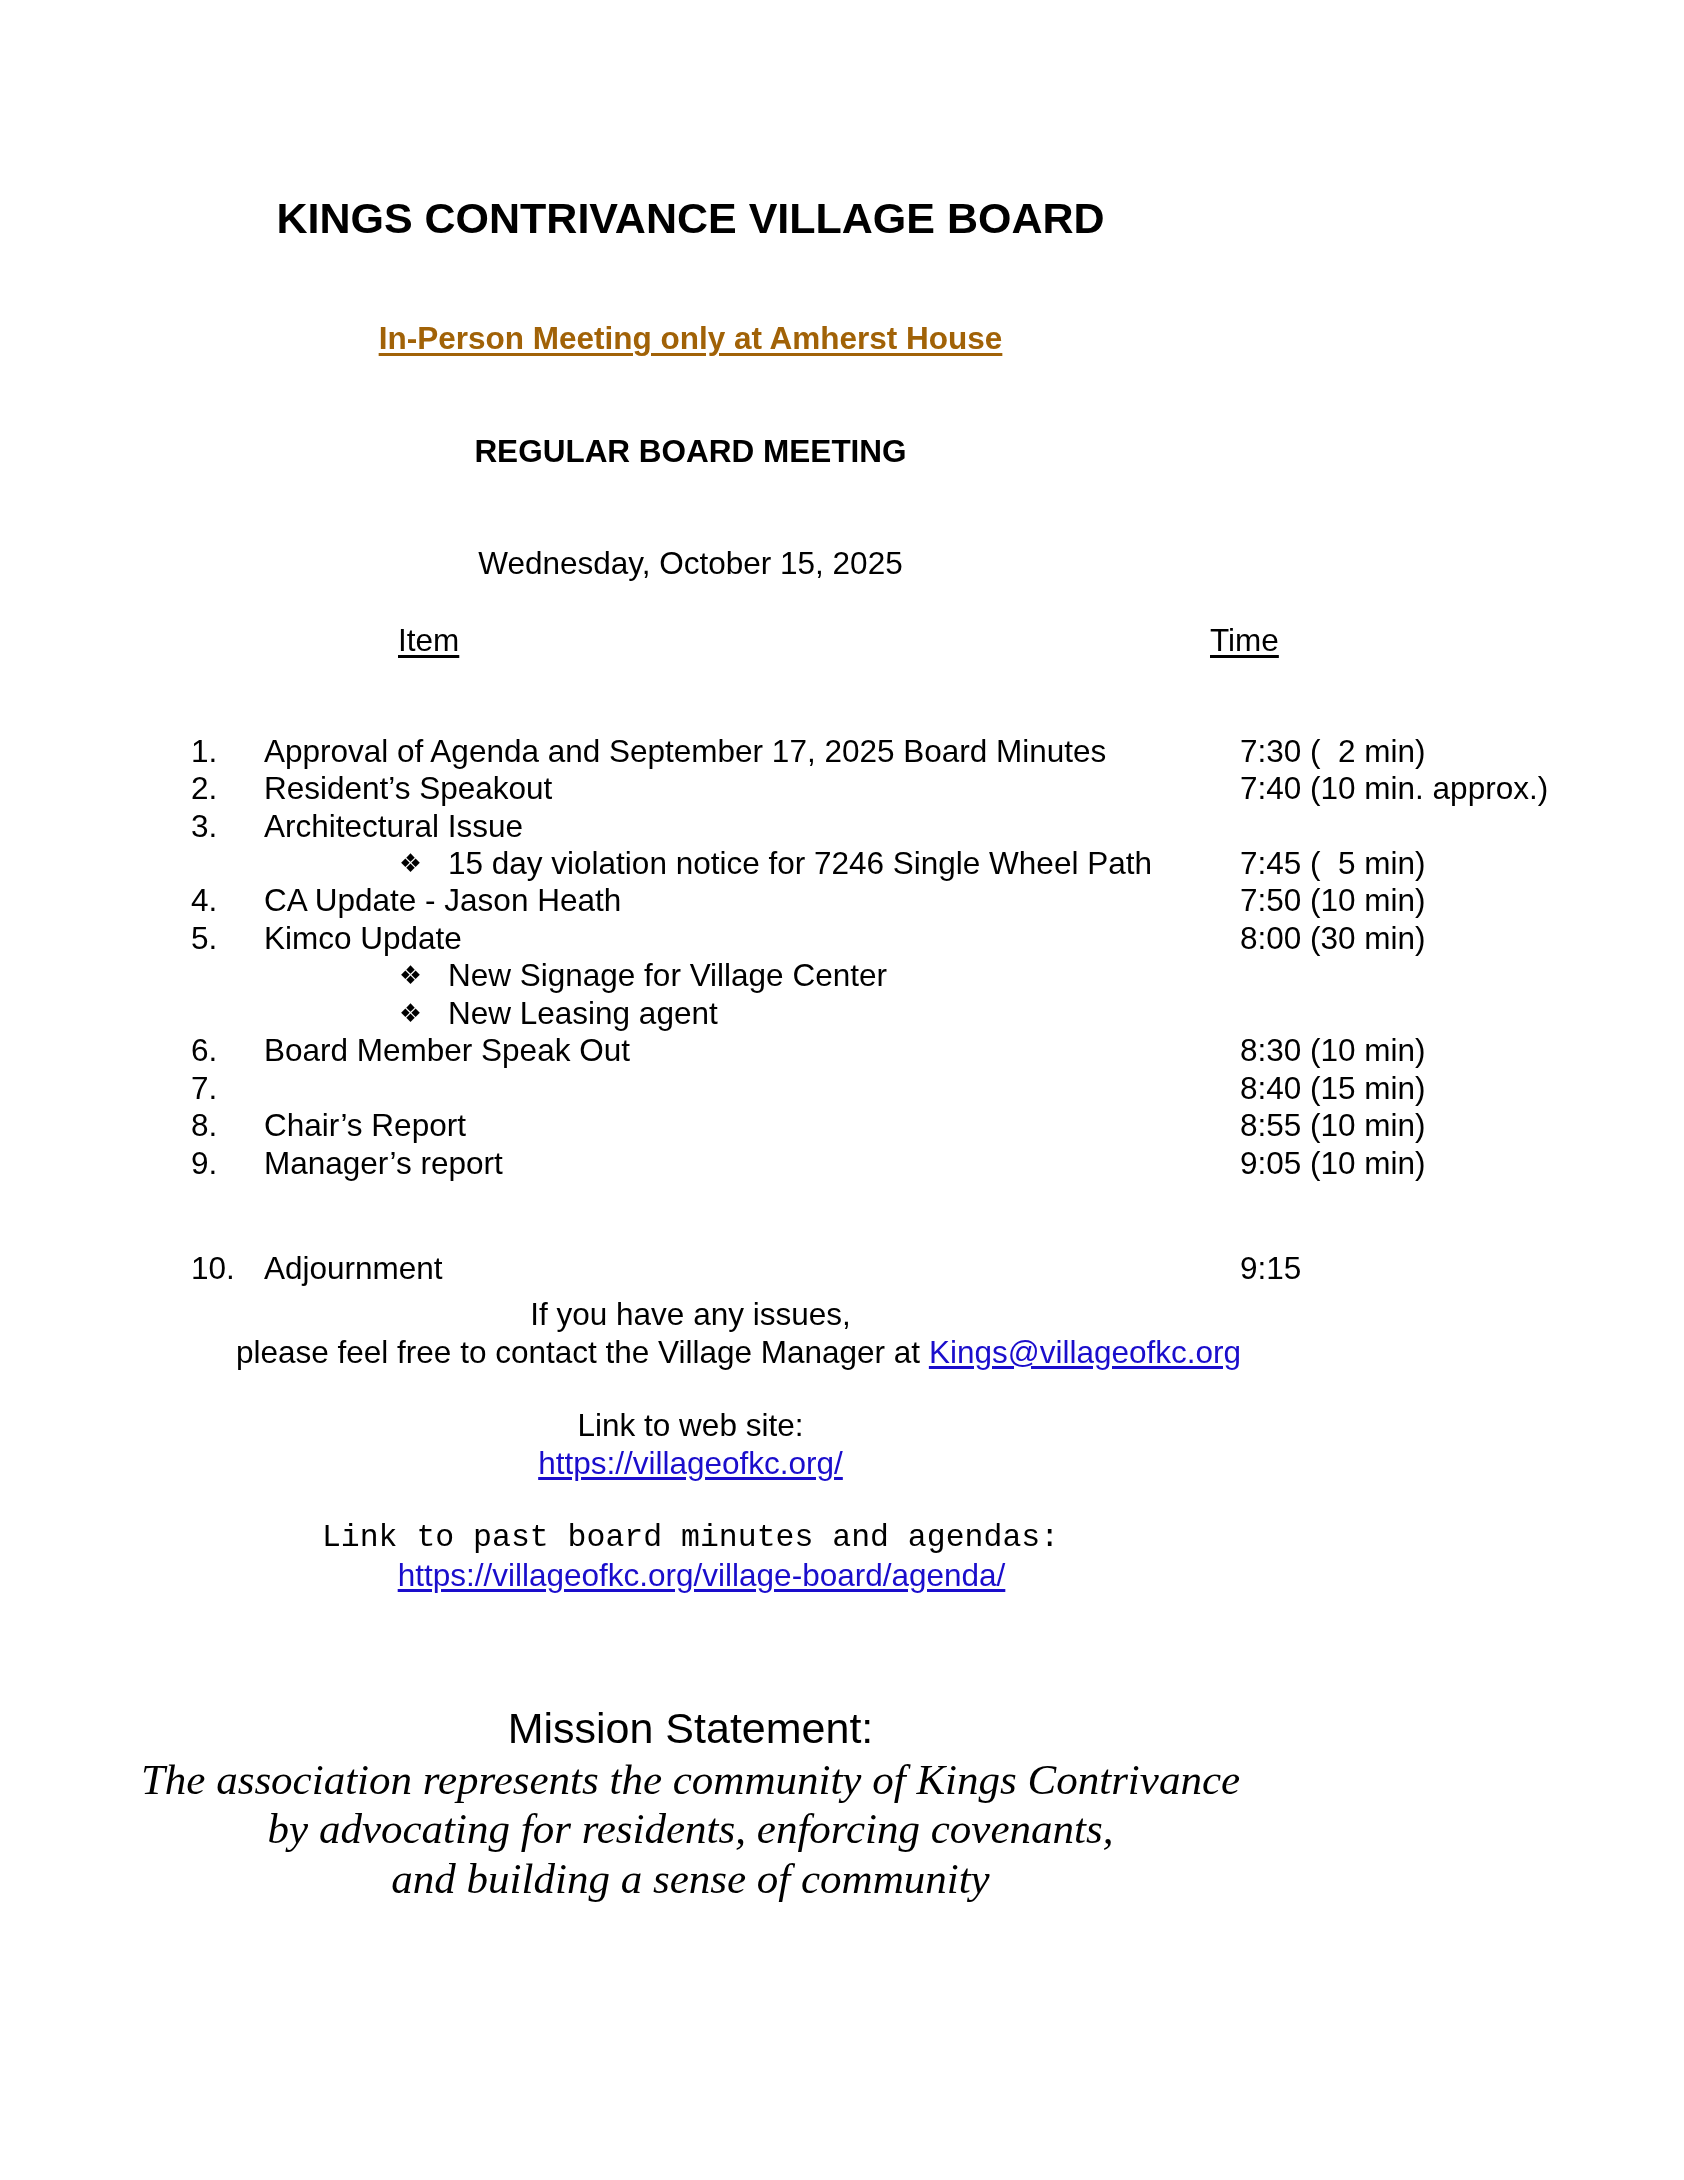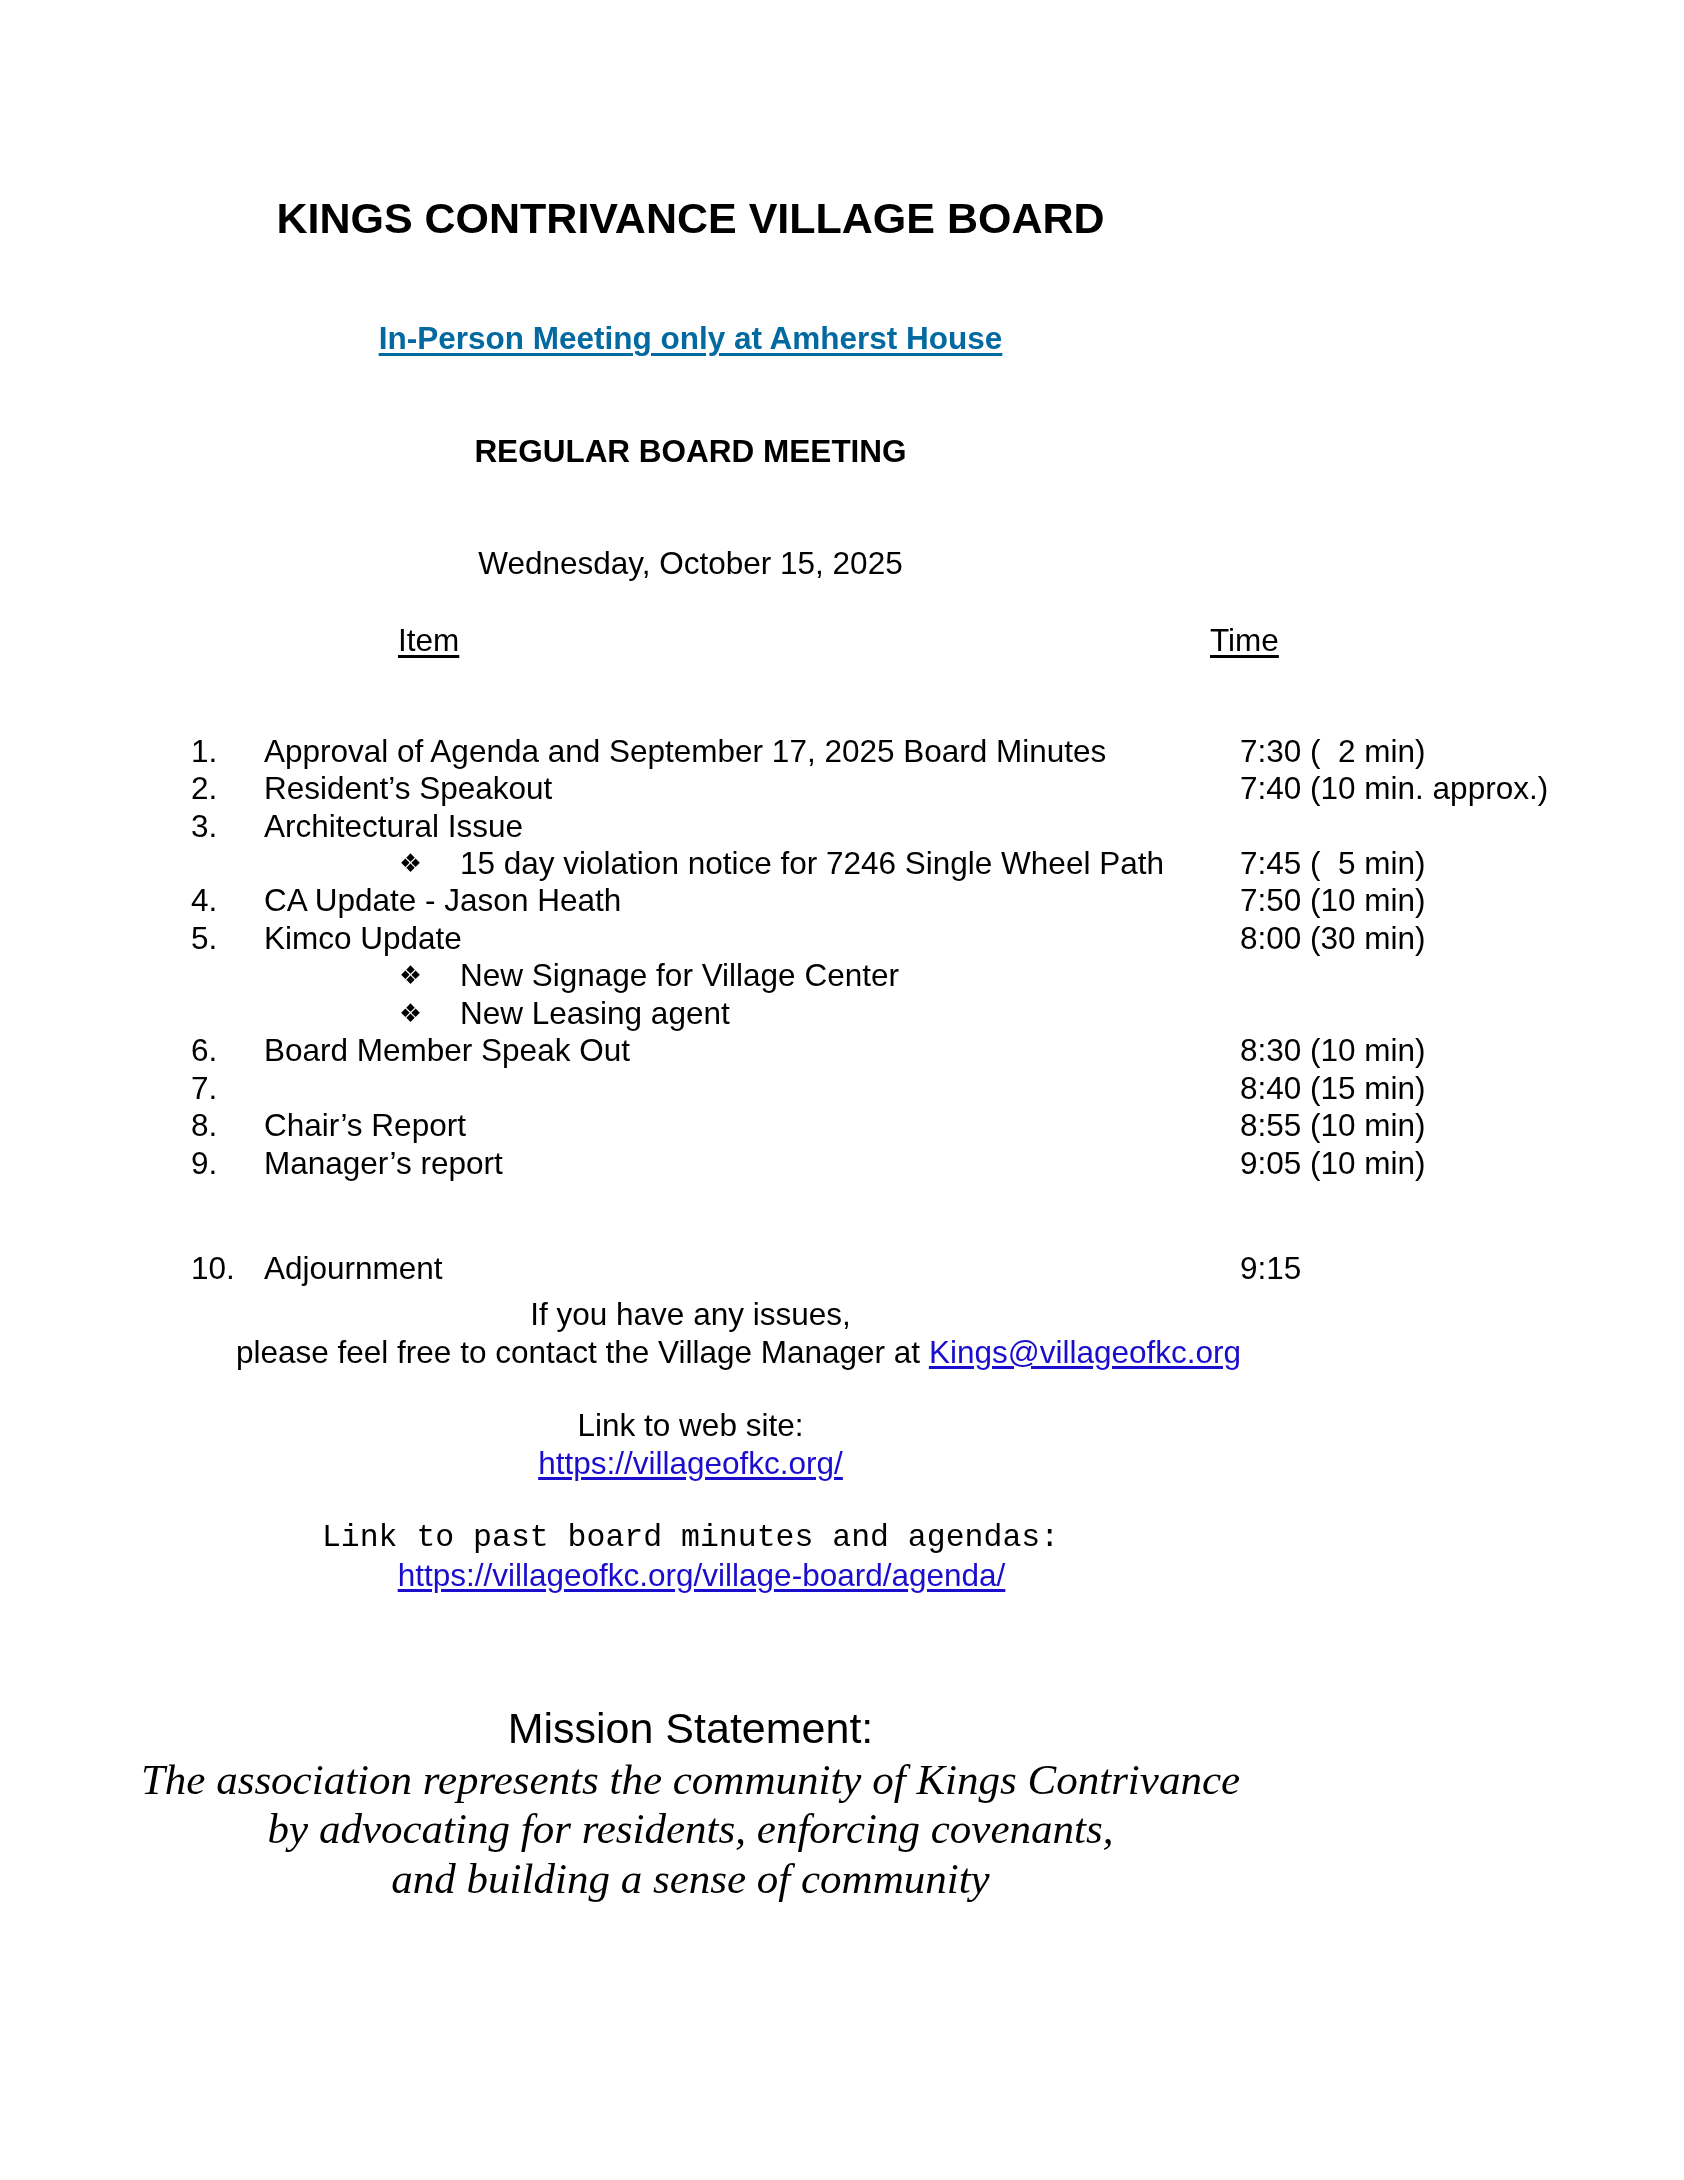--- a/index.html
+++ b/index.html
@@ -3,31 +3,31 @@
 <meta charset="utf-8">
 <style>
   html, body { margin: 0; padding: 0; background: #ffffff; }
   body {
     width: 1685px; height: 2181px; position: relative; overflow: hidden;
     font-family: "Liberation Sans", sans-serif; color: #000;
   }
   .abs { position: absolute; white-space: nowrap; }
   .center { left: 0; width: 1381px; text-align: center; }
   #title { top: 194px; font-size: 43px; font-weight: bold; }
-  #subtitle { top: 320px; font-size: 31.5px; font-weight: bold; color: #0369a1; text-decoration: underline; text-underline-offset: 4.3px; text-decoration-thickness: 2.6px; }
+  #subtitle { top: 320px; font-size: 31.5px; font-weight: bold; color: #a16207; text-decoration: underline; text-underline-offset: 4.3px; text-decoration-thickness: 2.6px; }
   #meeting-type { top: 433px; font-size: 31.5px; font-weight: bold; }
   #meeting-date { top: 545px; font-size: 31.5px; }
   .col-head { top: 622px; font-size: 31.5px; text-decoration: underline; text-underline-offset: 4.3px; }
   #head-item { left: 398px; }
   #head-time { left: 1210px; }
   .row { position: absolute; left: 0; width: 1685px; height: 37px; font-size: 31.5px; }
   .row .num { position: absolute; left: 191px; }
   .row .txt { position: absolute; left: 264px; white-space: nowrap; }
   .row .bul { position: absolute; left: 399px; font-size: 25.6px; top: 2.6px; font-family: "DejaVu Sans", sans-serif; }
-  .row .btxt { position: absolute; left: 460px; white-space: nowrap; }
+  .row .btxt { position: absolute; left: 448px; white-space: nowrap; }
   .row .time { position: absolute; left: 1240px; white-space: pre; }
   .contact { font-size: 31.5px; }
   a.link { color: #1a0dcc; text-decoration: underline; text-underline-offset: 3.4px; }
   #mission-heading { top: 1704px; font-size: 43px; }
   .mission-line { font-family: "Liberation Serif", serif; font-style: italic; font-size: 43px; }
 </style>
 </head>
 <body>
 
 <div class="abs center" id="title">KINGS CONTRIVANCE VILLAGE BOARD</div>

